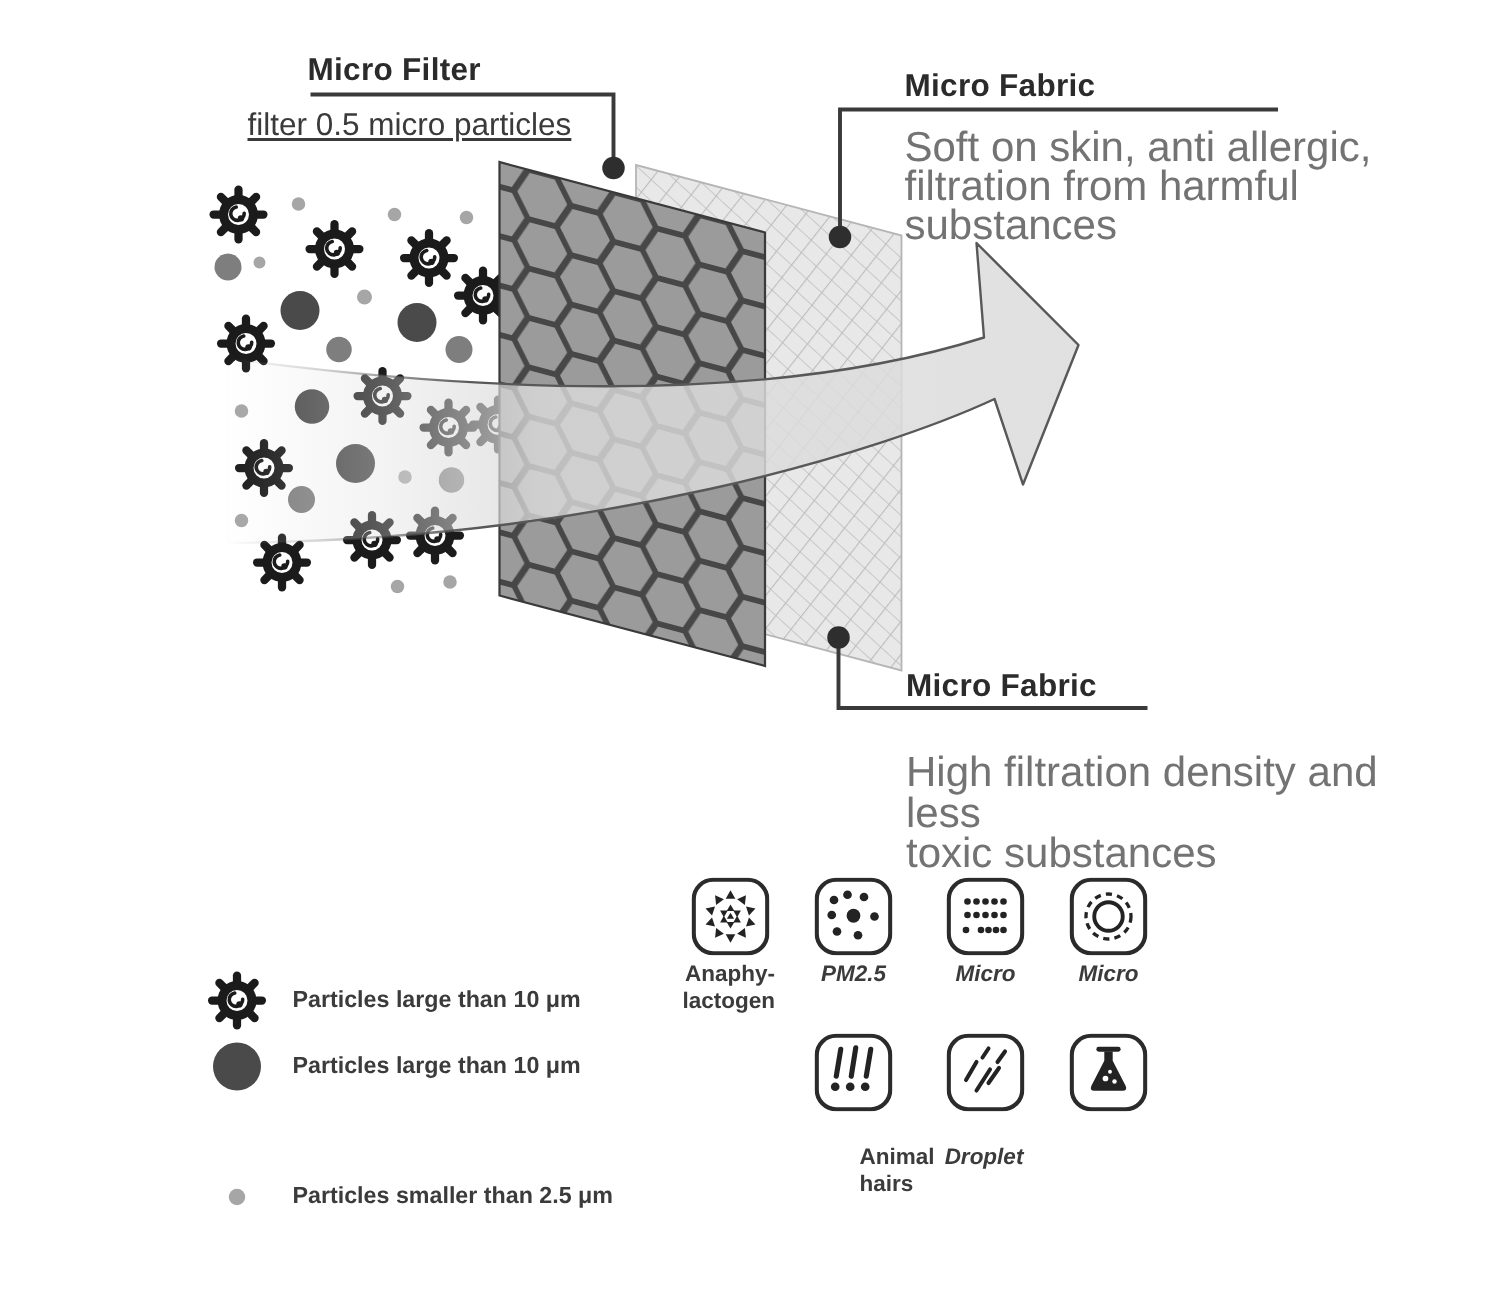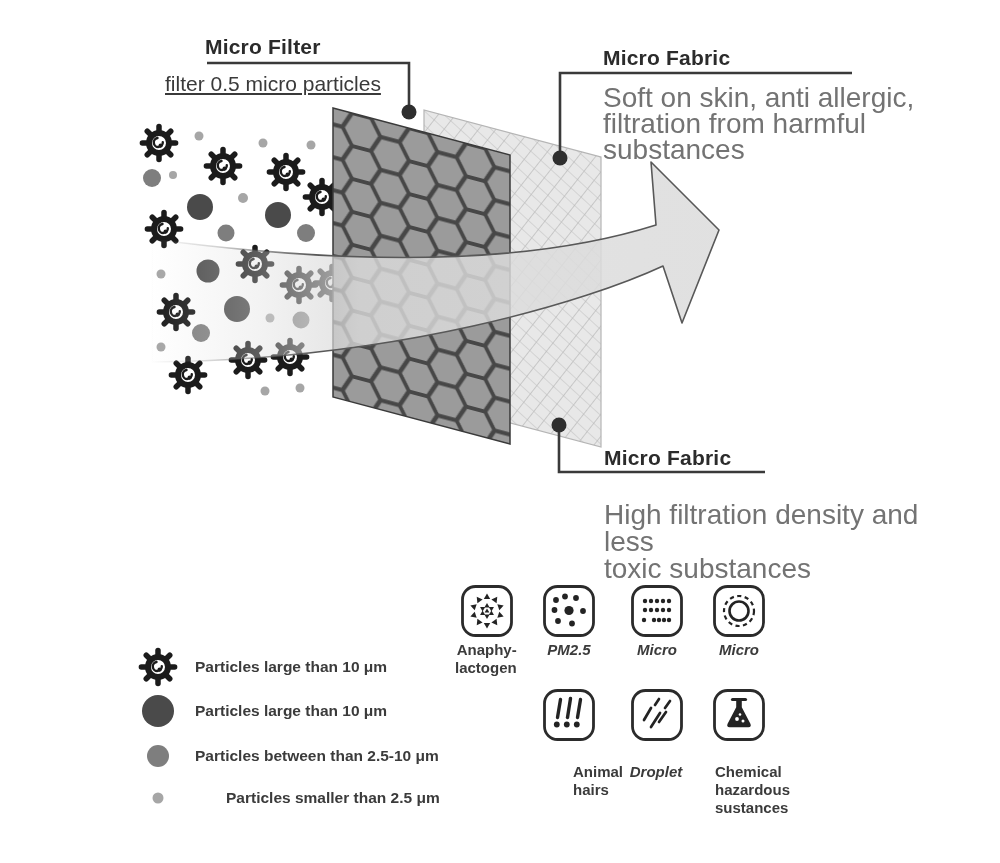--- a/index.html
+++ b/index.html
@@ -170,30 +170,22 @@
 
   <div class="legend-row" style="top:692px;">
     <span class="legend-ic">
       <svg width="34" height="34">
           <circle cx="17" cy="17" r="16" fill="#4a4a4a"></circle>
         </svg>
     </span>
     <span class="legend-label">Particles large than 10 μm</span>
   </div>
 
-  <div class="legend-row" style="top:737px;">
-    <span class="legend-ic">
-      <svg width="24" height="24">
-          <circle cx="12" cy="12" r="11" fill="#7e7e7e"></circle>
-        </svg>
-    </span>
-    <span class="legend-label">Particles between than 2.5-10 μm</span>
-  </div>
-
-  <div class="legend-row" style="top:779px;gap:31px;">
+
+  <div class="legend-row" style="top:779px;">
     <span class="legend-ic">
       <svg width="12" height="12">
           <circle cx="6" cy="6" r="5.5" fill="#a6a6a6"></circle>
         </svg>
     </span>
     <span class="legend-label">Particles smaller than 2.5 μm</span>
   </div>
 
   <div class="pbox" style="left:461px;top:585px;">
     <svg width="52" height="52" viewBox="0 0 52 52">
@@ -308,17 +300,14 @@
   </div>
 
   <div class="plabel" style="left:455px;top:641px;text-align:right;">Anaphy-
 lactogen</div>
   <div class="plabel center" style="left:529px;top:641px;">PM2.5</div>
   <div class="plabel center" style="left:617px;top:641px;">Micro</div>
   <div class="plabel center" style="left:699px;top:641px;">Micro</div>
   <div class="plabel" style="left:541px;top:763px;margin-left:32px;">Animal
 hairs</div>
   <div class="plabel center" style="left:616px;top:763px;">Droplet</div>
-  <div class="plabel" style="left:715px;top:763px;">Chemical
-hazardous
-sustances</div>
 
 </div>
 
 </body></html>

